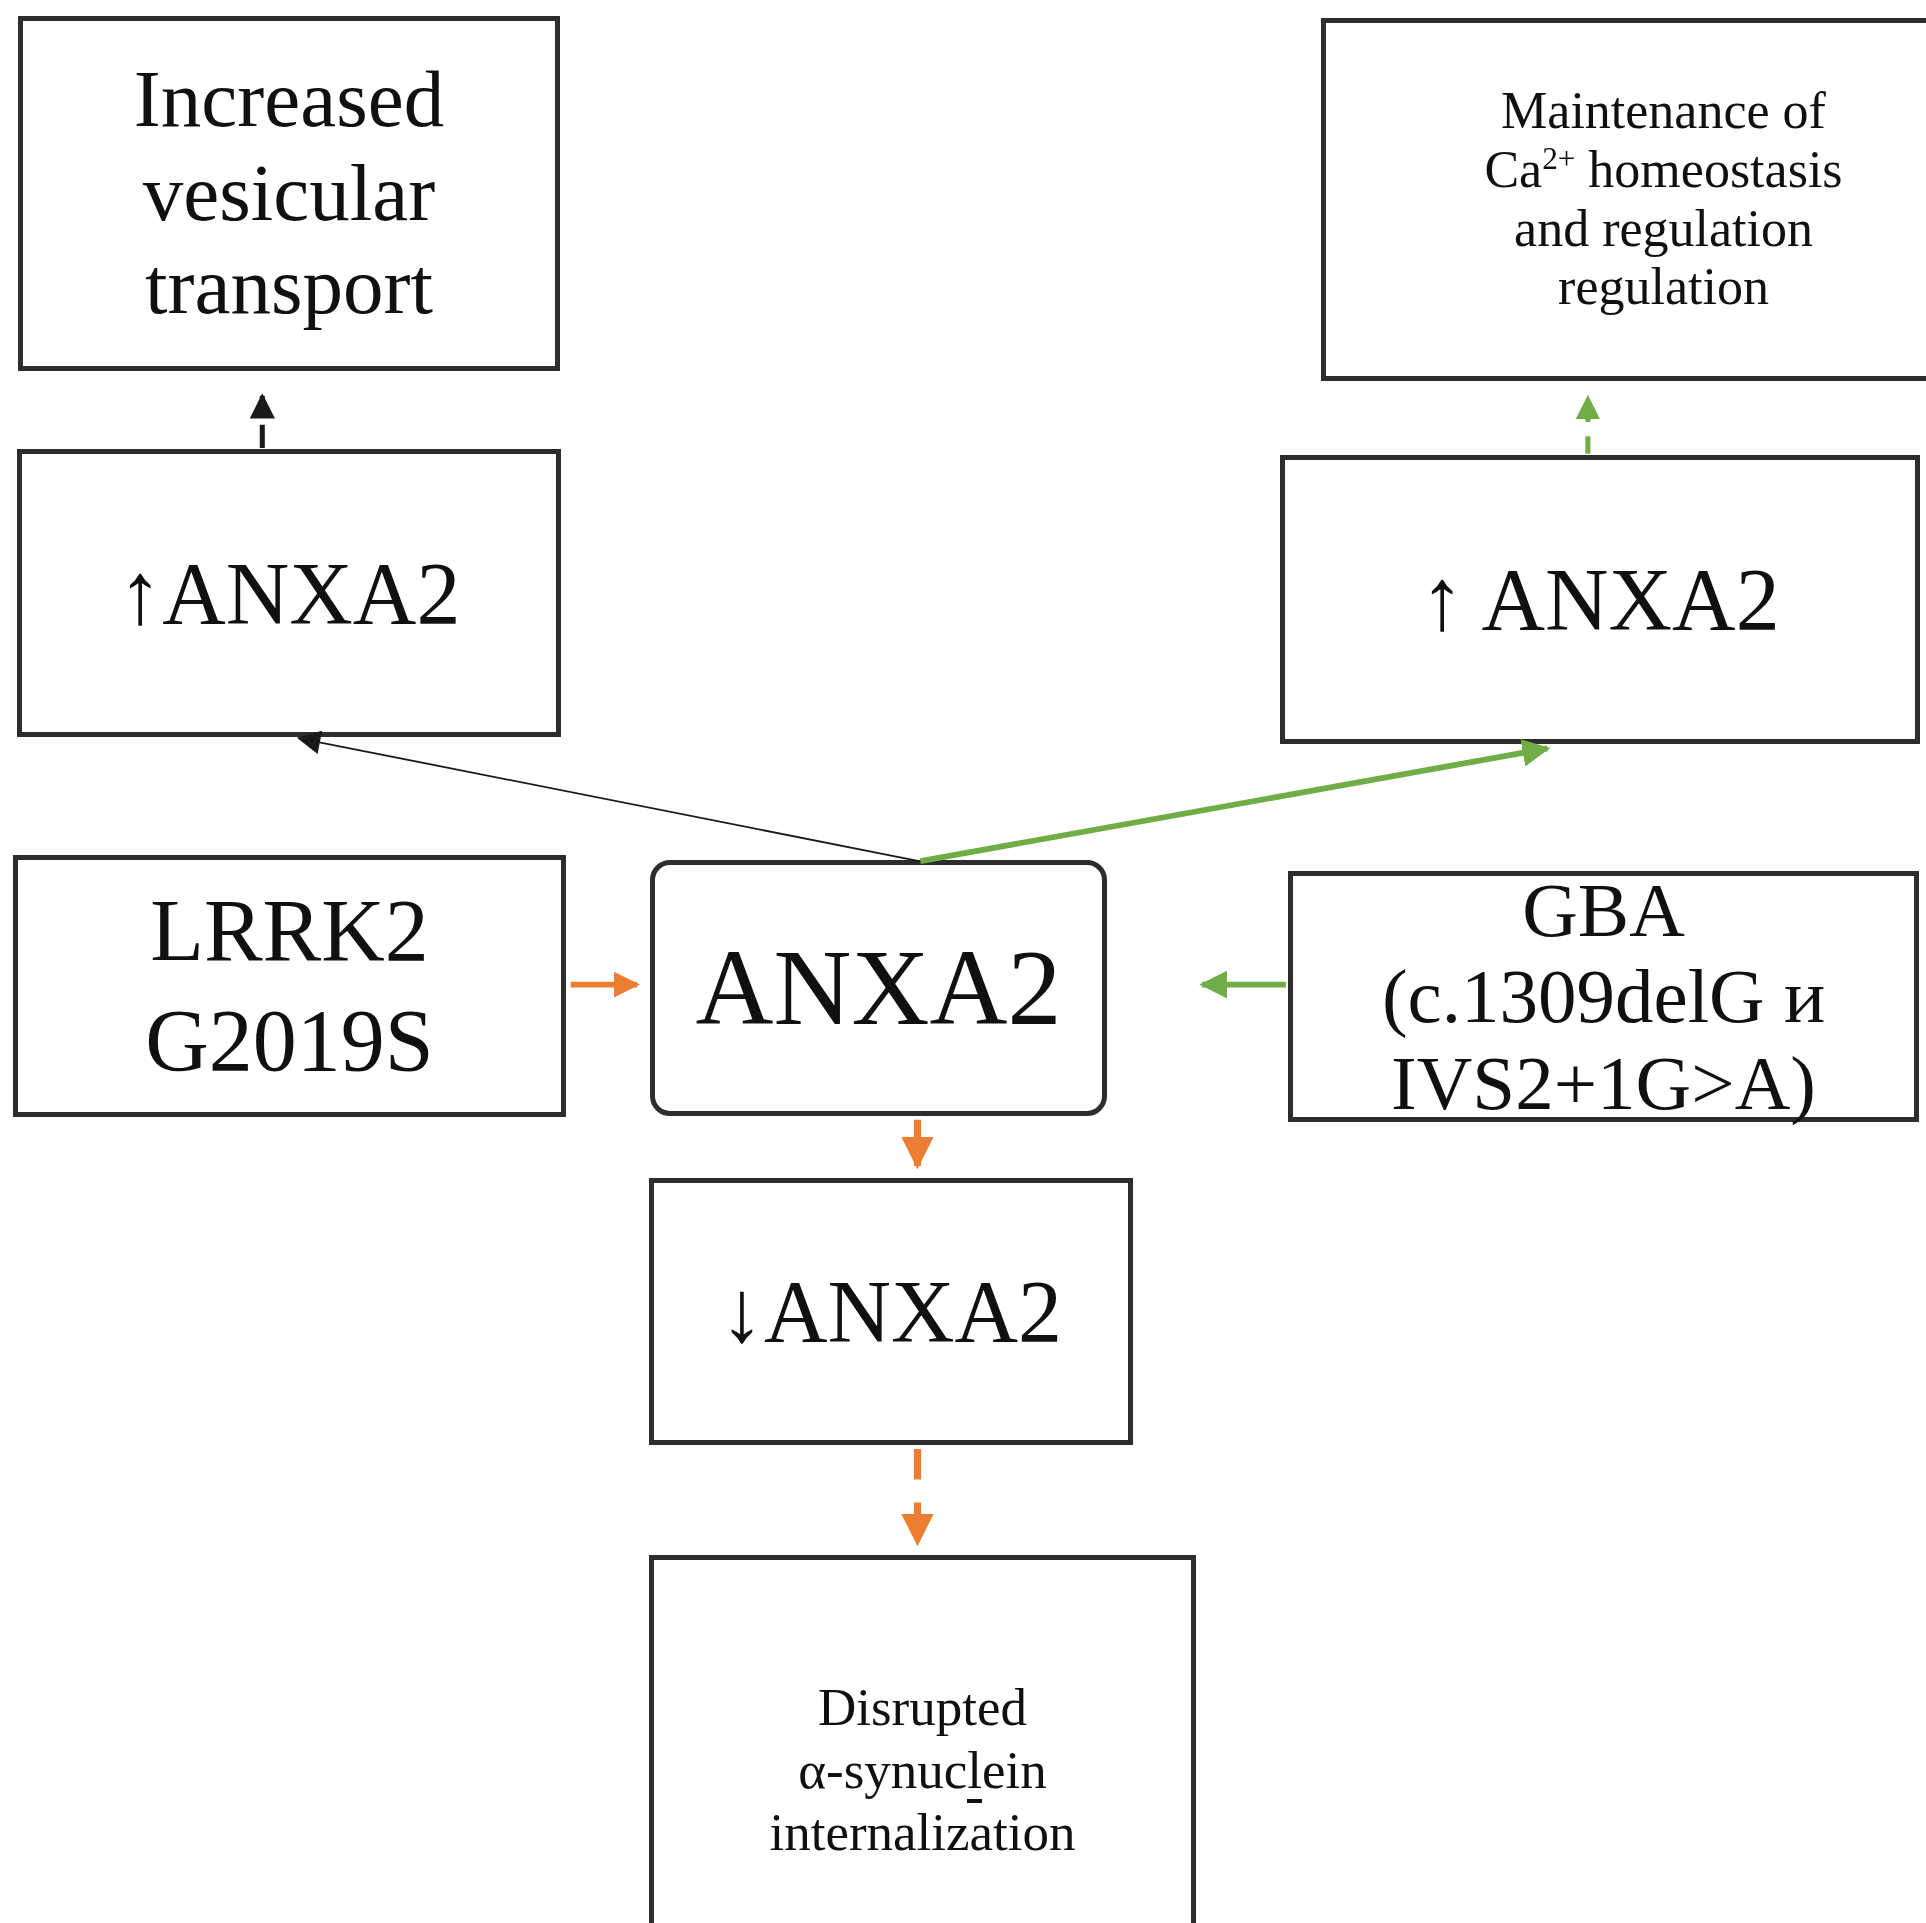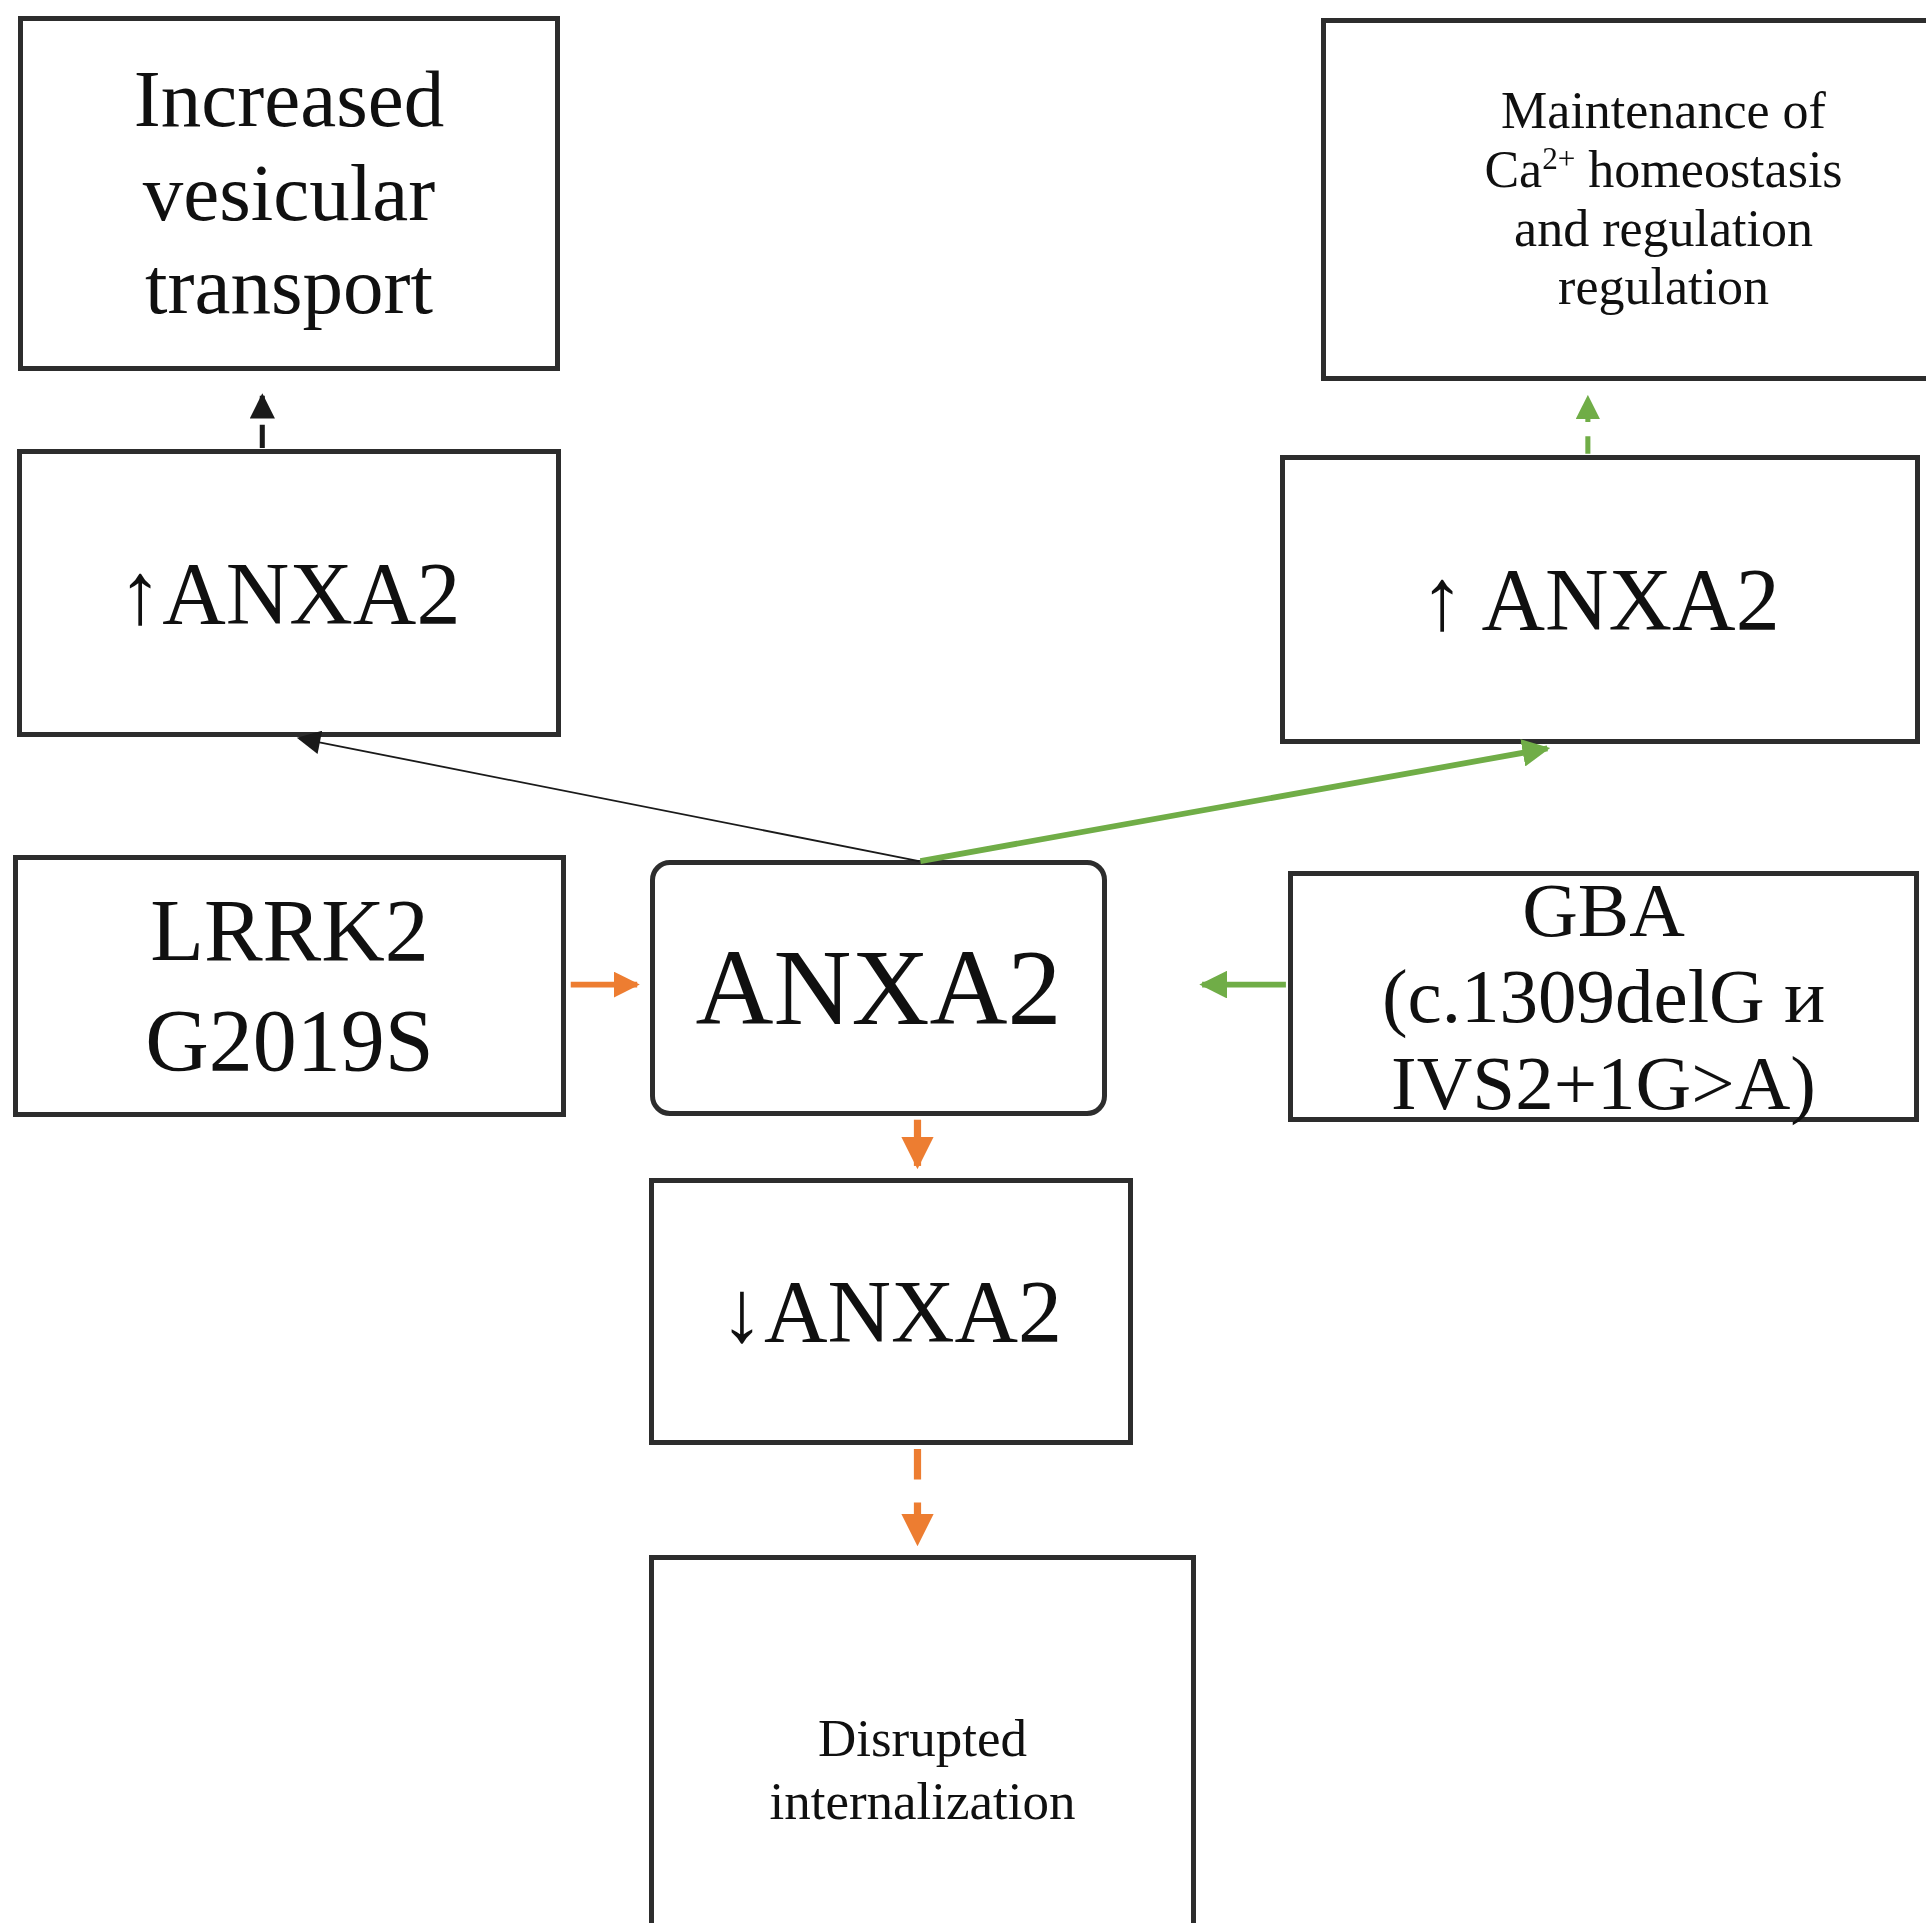--- a/index.html
+++ b/index.html
@@ -77,20 +77,21 @@
     <span class="line">(c.1309delG и</span>
     <span class="line">IVS2+1G&gt;A)</span>
   </div>
 
   <div class="box" id="box-anxa2-down">
     <span class="line">↓ANXA2</span>
   </div>
 
   <div class="box" id="box-disrupted">
     <span class="line">Disrupted</span>
+    <span class="line"><span>α-synuc</span><span class="ul">l</span><span>ein</span></span>
     <span class="line">internalization</span>
   </div>
 
   <svg id="arrow-layer" viewBox="0 0 2666 2662" xmlns="http://www.w3.org/2000/svg">
     <defs>
       <marker id="head-black" viewBox="0 0 10 10" refX="9" refY="5" markerWidth="5" markerHeight="5" orient="auto">
         <path d="M0,0 L10,5 L0,10 Z" fill="#1a1a1a"></path>
       </marker>
       <marker id="head-black-thin" viewBox="0 0 10 10" refX="9" refY="5" markerWidth="16" markerHeight="13" orient="auto">
         <path d="M0,0 L10,5 L0,10 Z" fill="#1a1a1a"></path>

